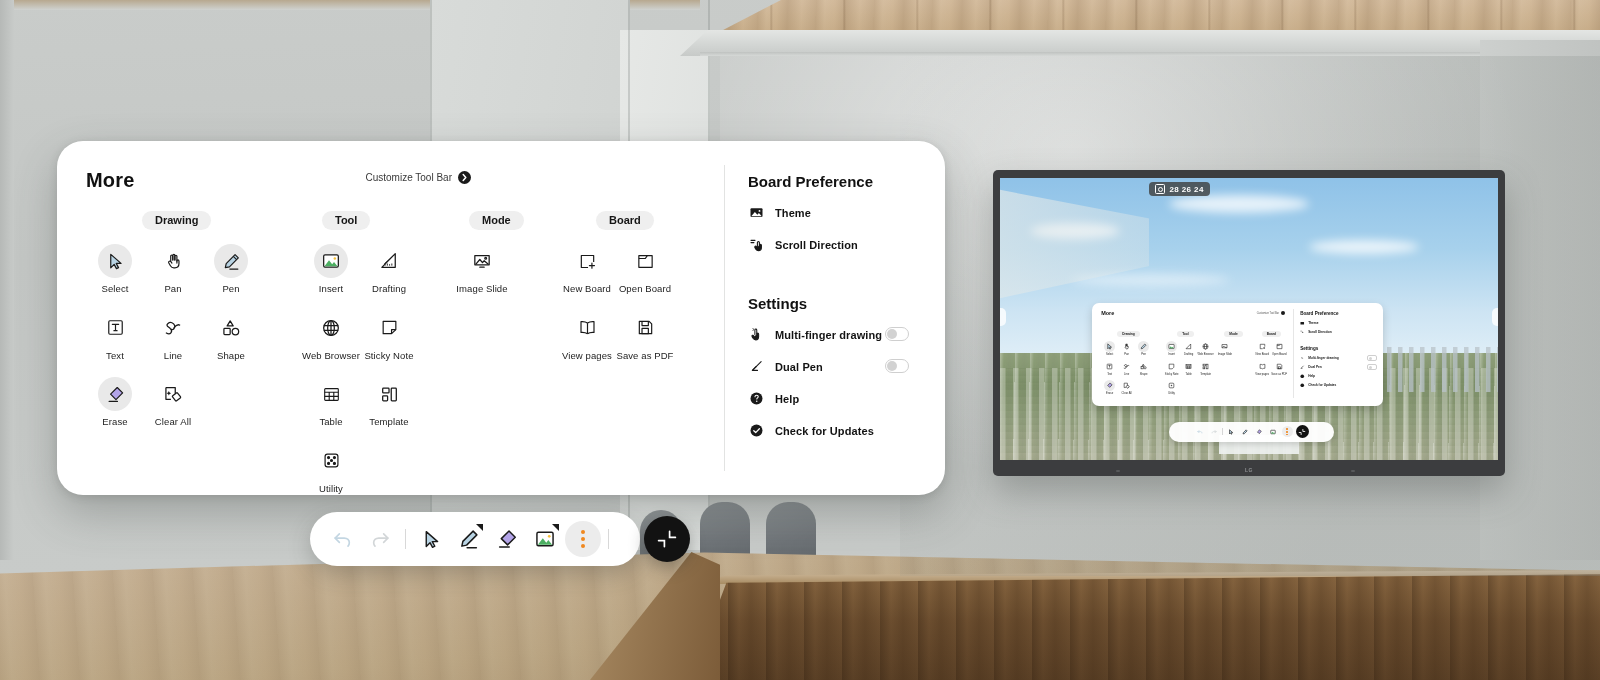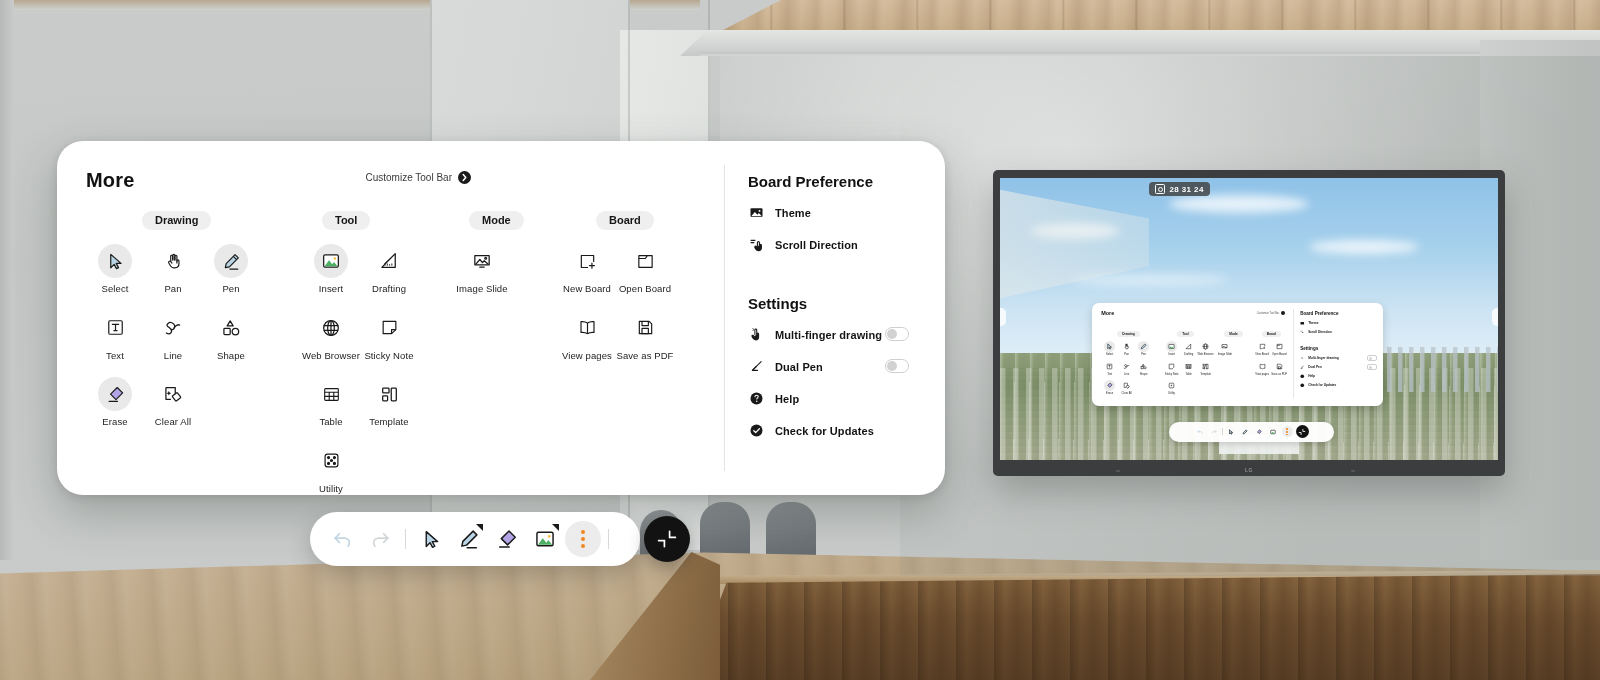--- a/index.html
+++ b/index.html
@@ -732,21 +732,21 @@
     <div class="cloud" style="left:62%;top:22%;width:110px;height:14px;"></div>
     <div class="cloud" style="left:14%;top:34%;width:160px;height:12px;opacity:.6"></div>
 
     <div class="city"></div>
     <div class="city-far"></div>
     <div class="bldg-white"></div>
     <div class="proj-beam"></div>
 
     <div class="badge">
       <span class="badge-ic"></span>
-      <span class="badge-txt">28 31 24</span>
+      <span class="badge-txt">28 26 24</span>
     </div>
 
     <div class="side-tab"></div>
     <div class="side-tab r"></div>
 
     <div class="mini">
       <div class="mini-left">
         <div class="mini-title">More</div>
         <div class="mini-cust">
           <span class="mini-cust-t">Customize Tool Bar</span>

